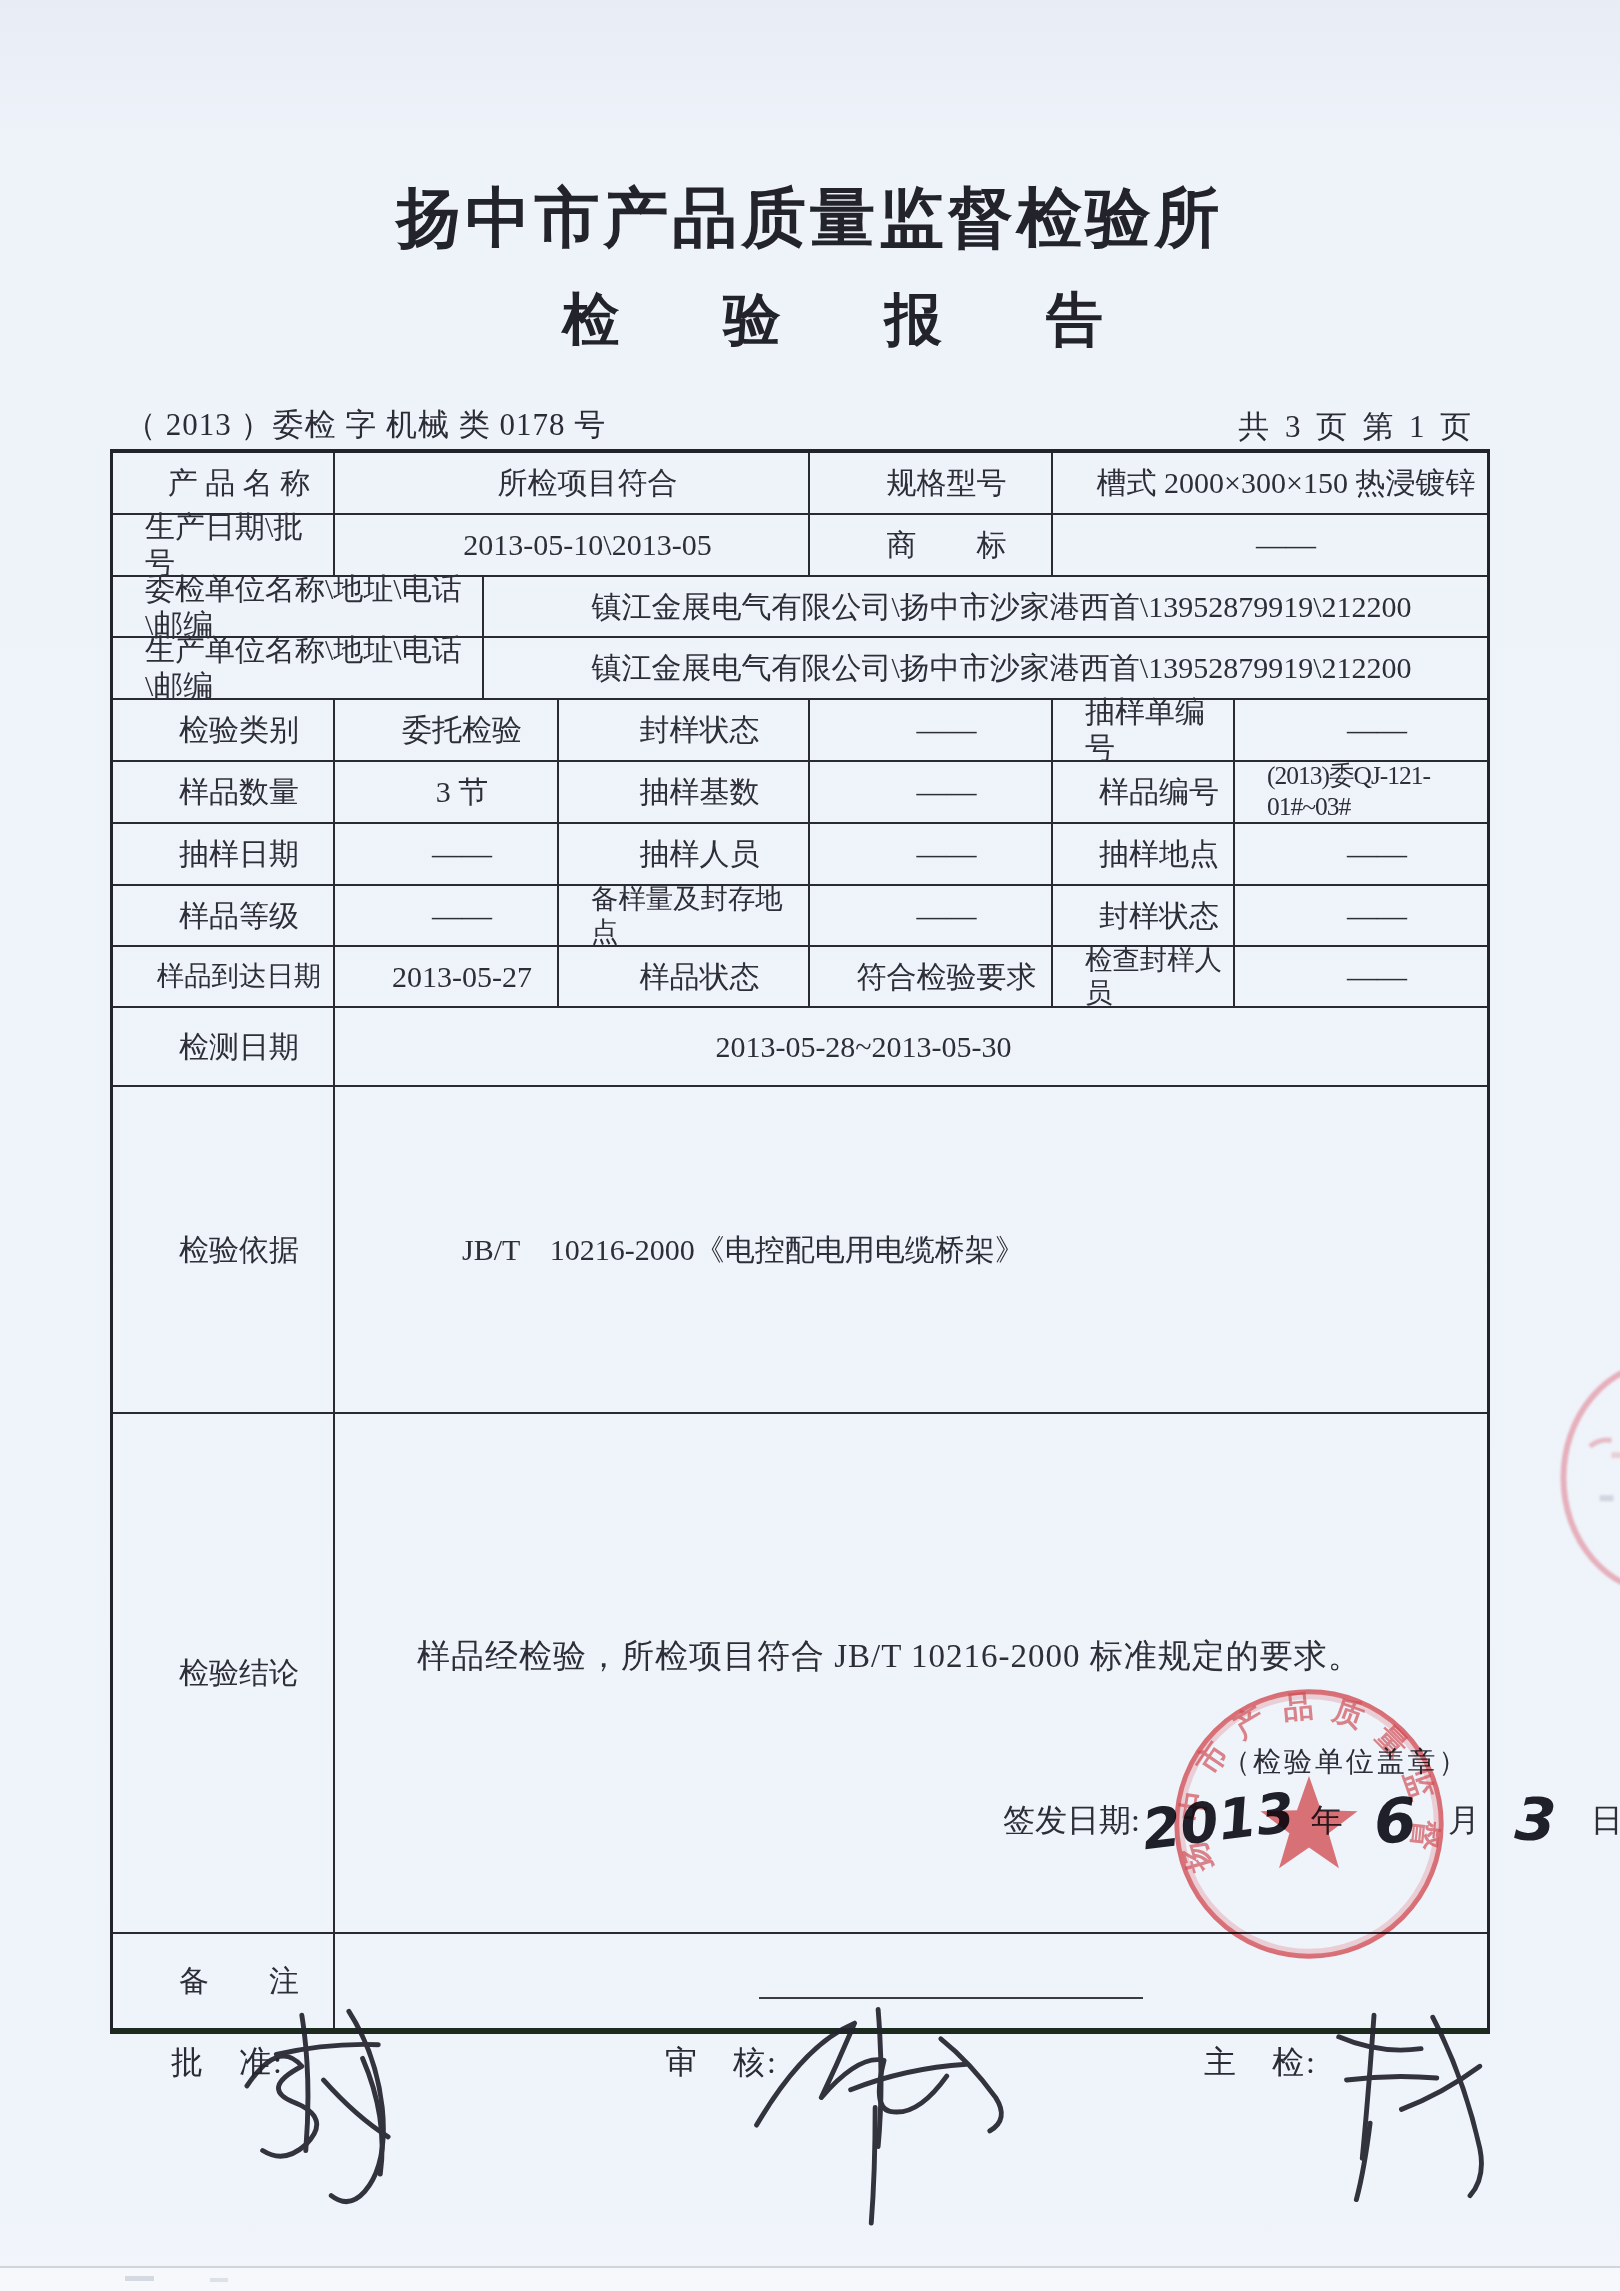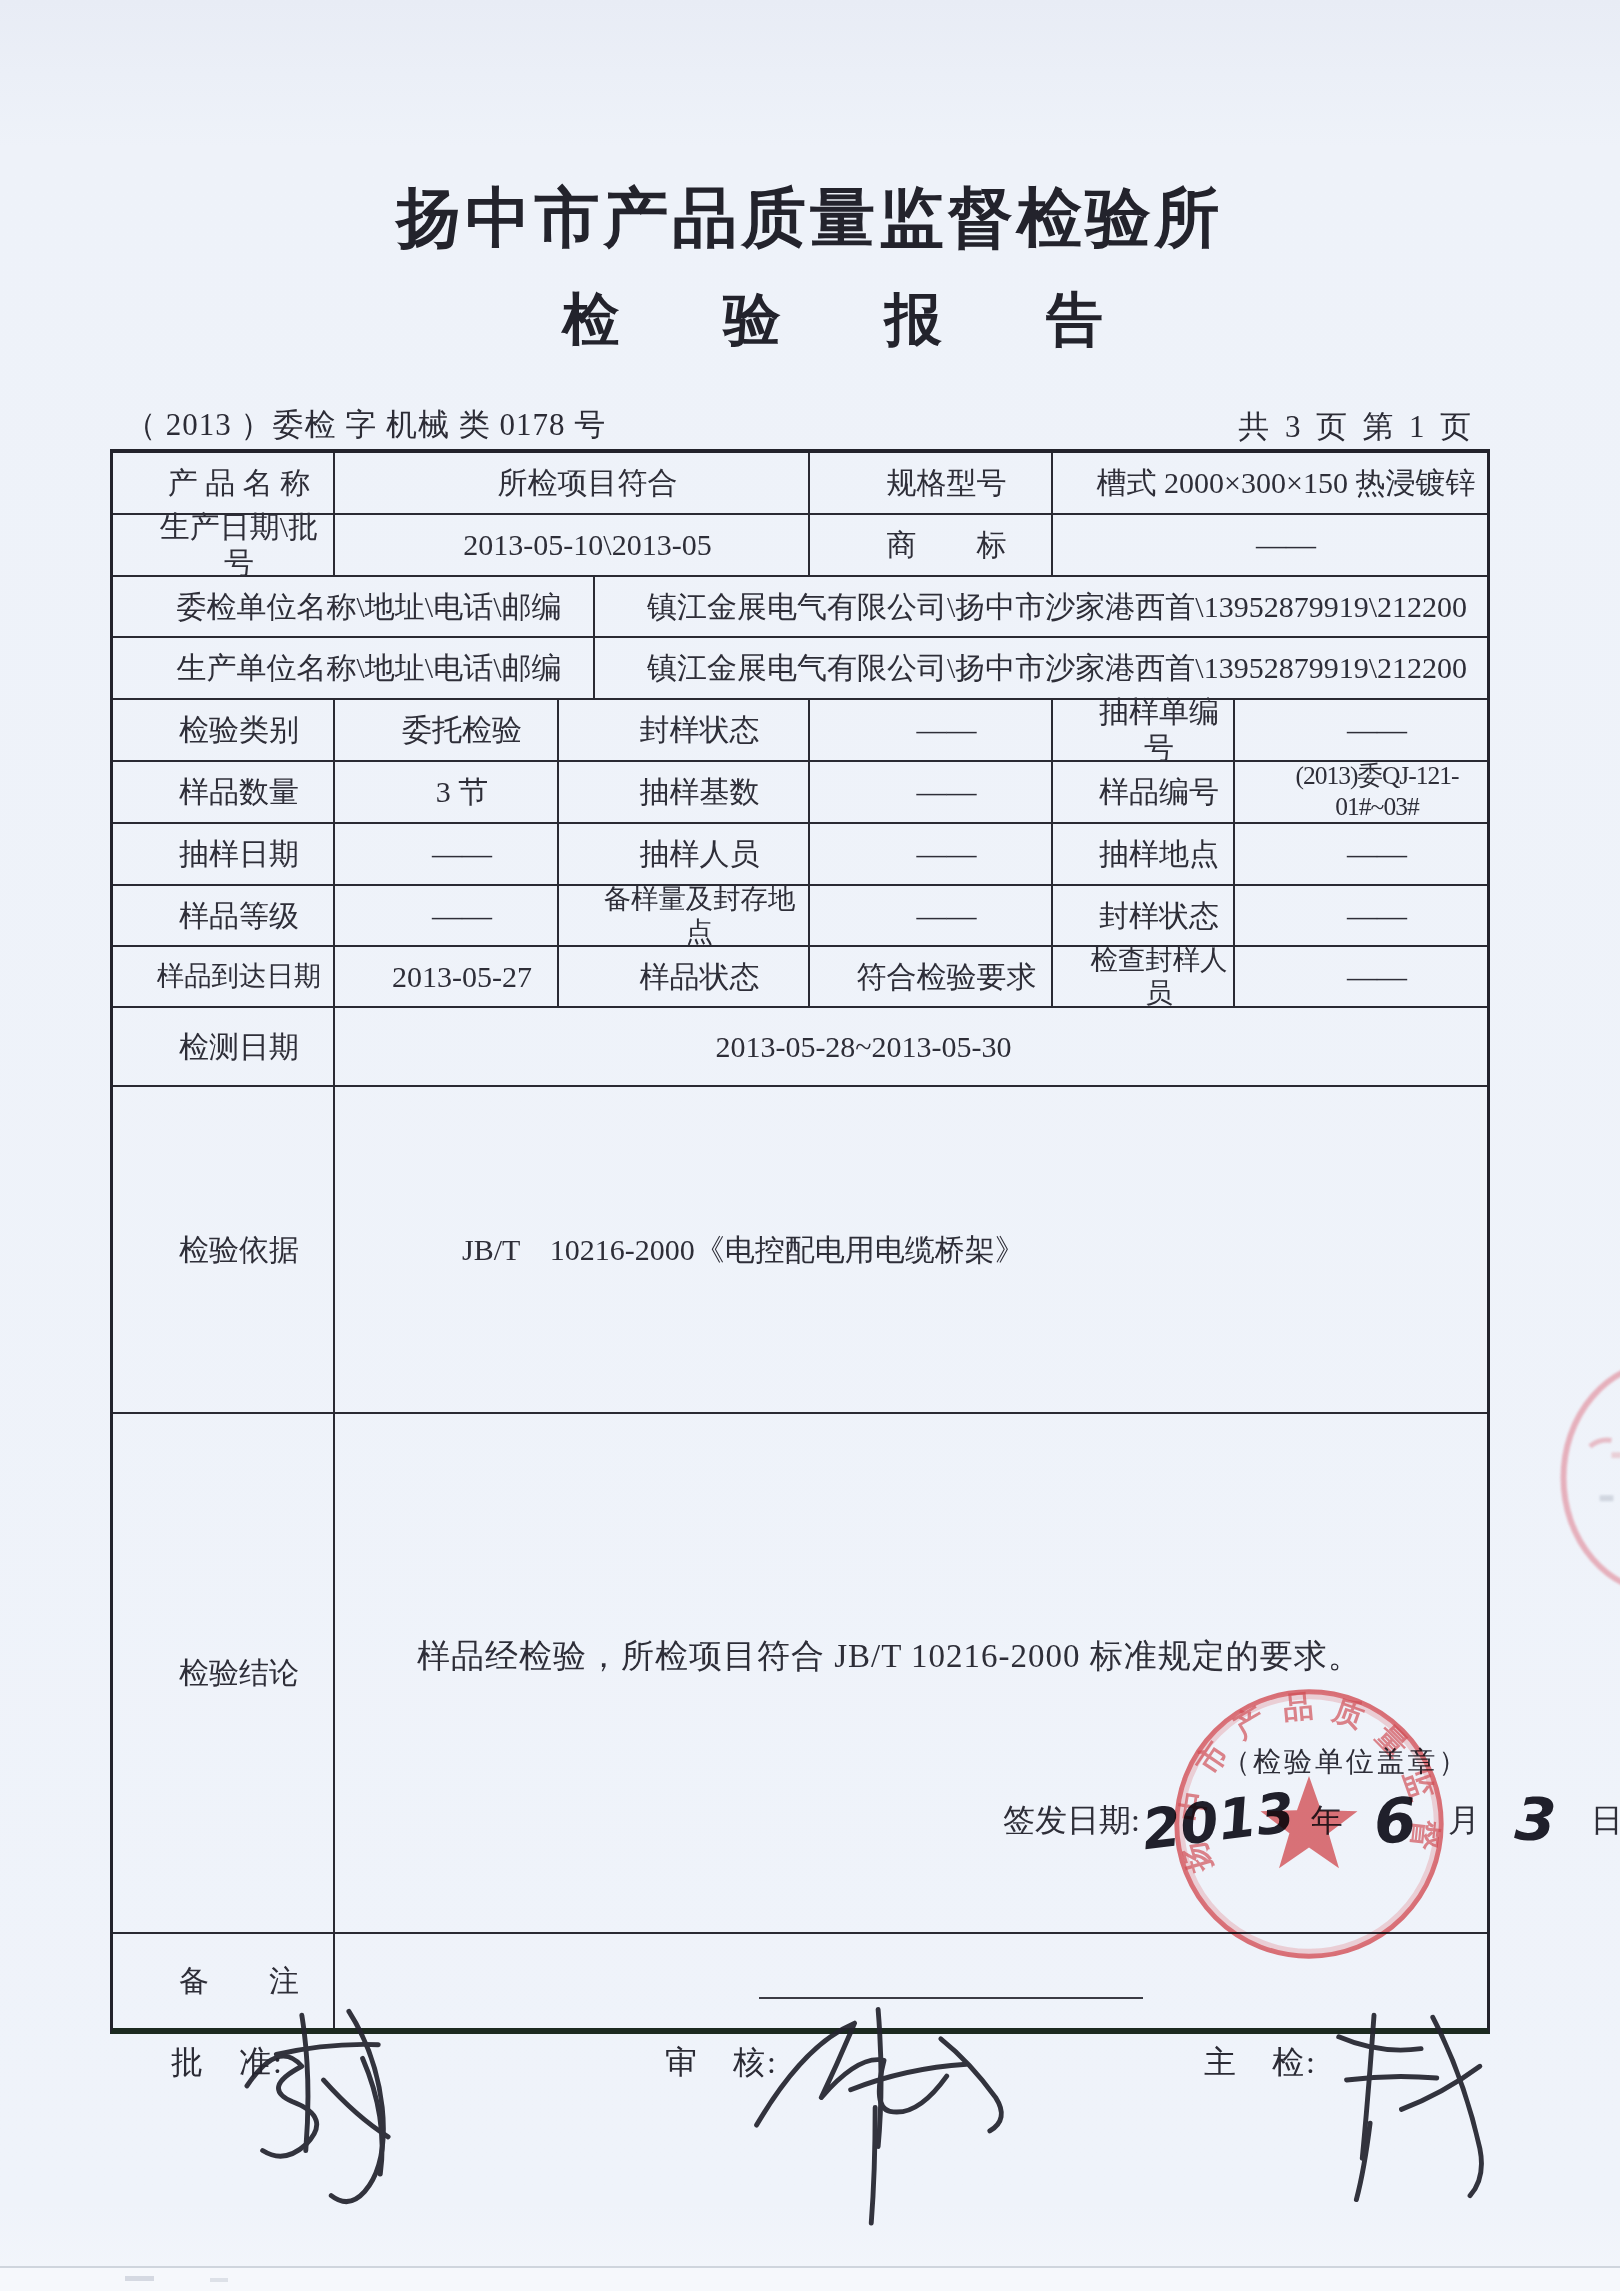--- a/index.html
+++ b/index.html
@@ -22,25 +22,25 @@
   .rtable{
     position:absolute;left:110px;top:449px;width:1380px;height:1585px;
     border:3.9px solid #23232c;border-top-width:4.9px;border-bottom:6.9px solid #1c2a20;
     box-sizing:border-box;display:flex;flex-direction:column;background:transparent;
   }
   .trow{display:flex;border-bottom:2px solid #2a2a33;box-sizing:border-box;flex:none;}
   .trow:last-child{border-bottom:none;flex:1;gap:48px;}
   .tc{
     display:flex;align-items:center;justify-content:center;
     border-right:2px solid #2a2a33;box-sizing:border-box;
-    font-size:30px;color:#2e2e38;text-align:center;line-height:1.2;padding-left:32px;
+    font-size:30px;color:#2e2e38;text-align:left;line-height:1.2;padding-left:32px;
   }
   .tc:last-child{border-right:none;}
   .cw1{width:222px;} .cw2{width:224px;} .cw3{width:251px;} .cw4{width:243px;} .cw5{width:182px;}
-  .cw12{width:482px;} .cw23{width:475px;}
+  .cw12{width:371px;} .cw23{width:475px;}
   .grow{flex:1;}
   .small{font-size:25.5px;letter-spacing:-1px;}
   .cond{font-size:27.4px;}
   .left-pad{justify-content:flex-start;padding-left:127px;text-align:left;}
   .shift-left{padding-right:167px;margin-left:40px;}
   .rel{position:relative;}
   .concl-text{position:absolute;left:82px;top:223px;font-size:33px;letter-spacing:1px;white-space:nowrap;}
   .stamp-note{position:absolute;right:17.6px;top:331px;font-size:28px;letter-spacing:2.9px;}
   .issue-line{position:absolute;left:668px;top:370px;display:flex;align-items:center;font-size:32px;white-space:nowrap;}
   .issue-line .unit{margin:0 5.9px;}

